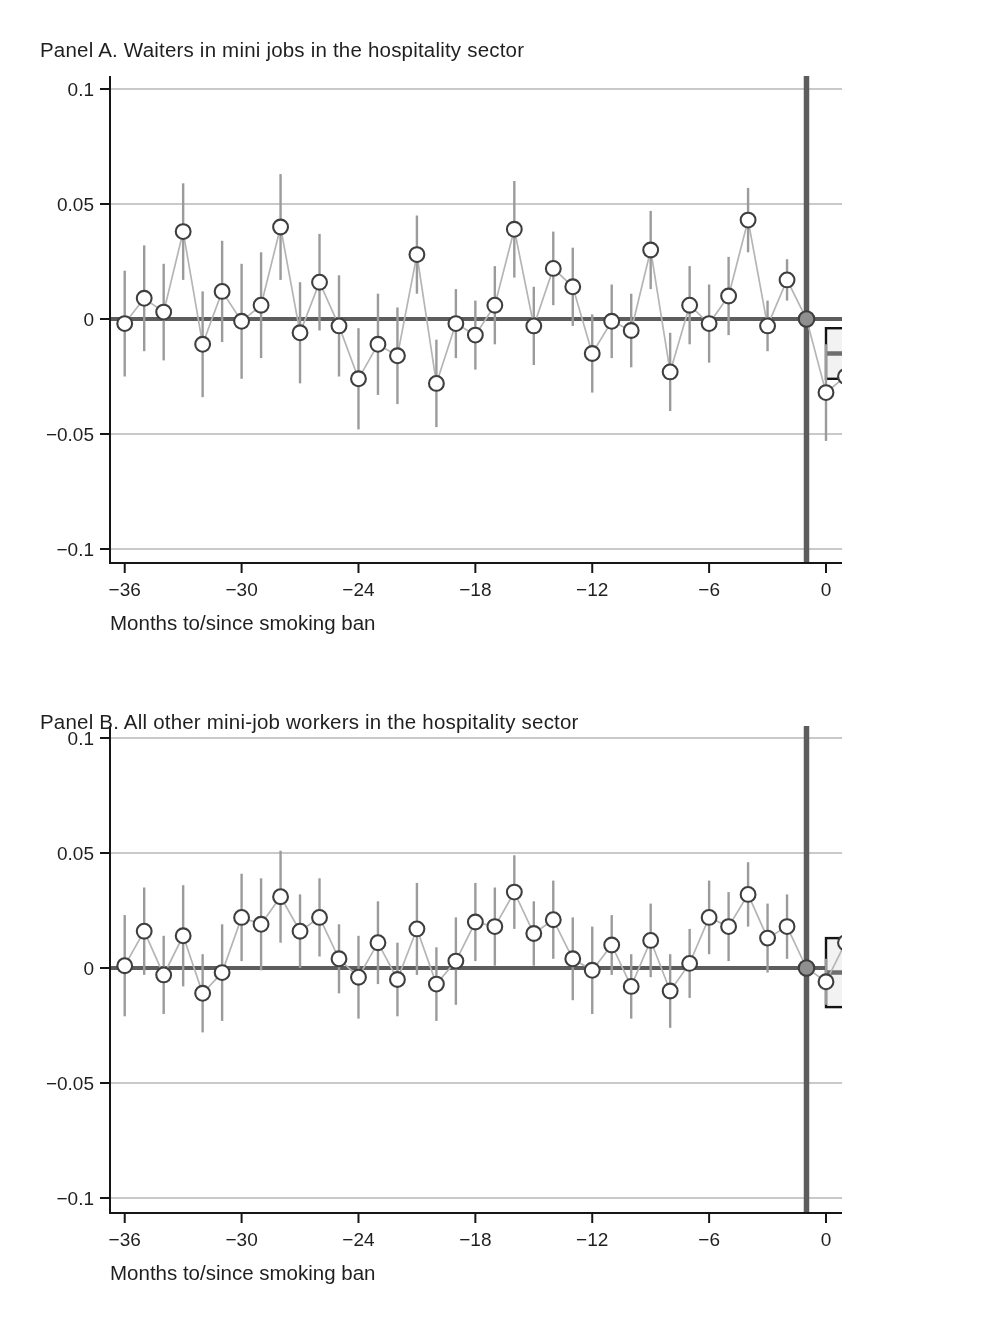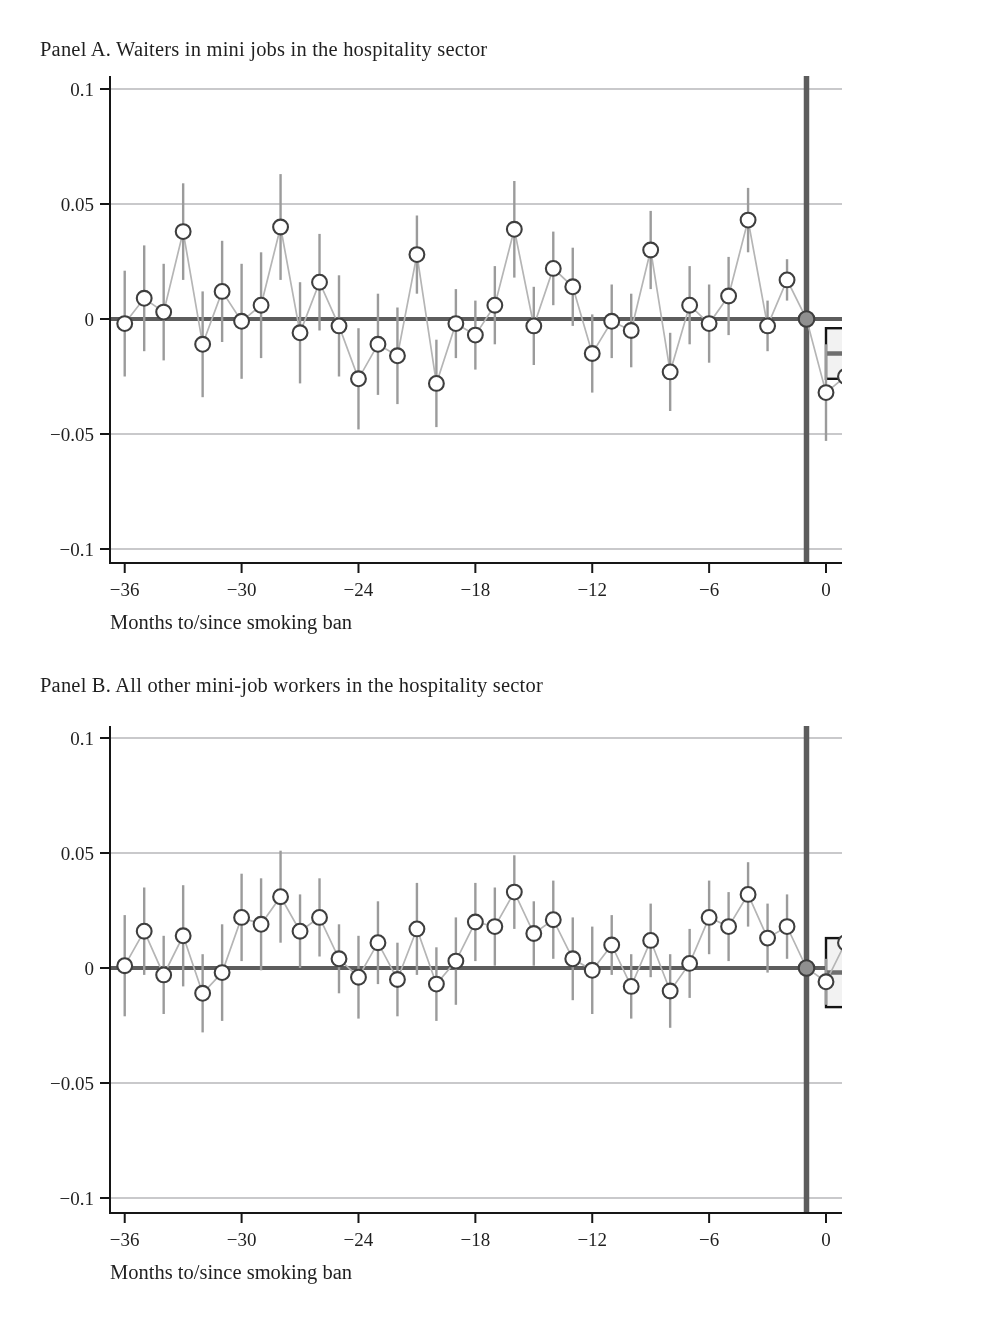--- a/index.html
+++ b/index.html
@@ -1,29 +1,29 @@
 <!DOCTYPE html>
 <html><head>
 <meta charset="utf-8">
 <style>
   html,body{margin:0;padding:0;background:#ffffff;}
   .figure{
     position:relative;
     width:842px;height:1342px;
     background:#ffffff;
-    font-family:Liberation Serif, serif;
+    font-family:Liberation Sans, sans-serif;
     overflow:hidden;
   }
   .panel-title{
     position:absolute;left:40px;
     font-size:20.5px;color:#1f1f1f;letter-spacing:0.2px;
     white-space:nowrap;
   }
   #title-0{top:38px;}
-  #title-1{top:674px;text-align:right;}
+  #title-1{top:710px;text-align:right;}
   .xaxis-title{
     position:absolute;left:110px;width:848px;text-align:left;
     font-size:20.5px;color:#1f1f1f;
   }
   #xlabel-0{top:611px;}
   #xlabel-1{top:1261px;}
   #chart-svg{position:absolute;left:0;top:0;}
 </style>
 </head>
 <body>

